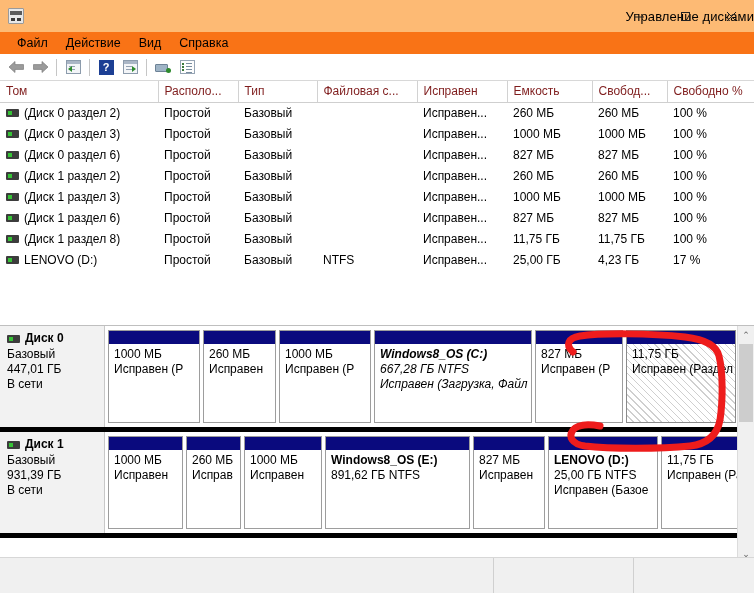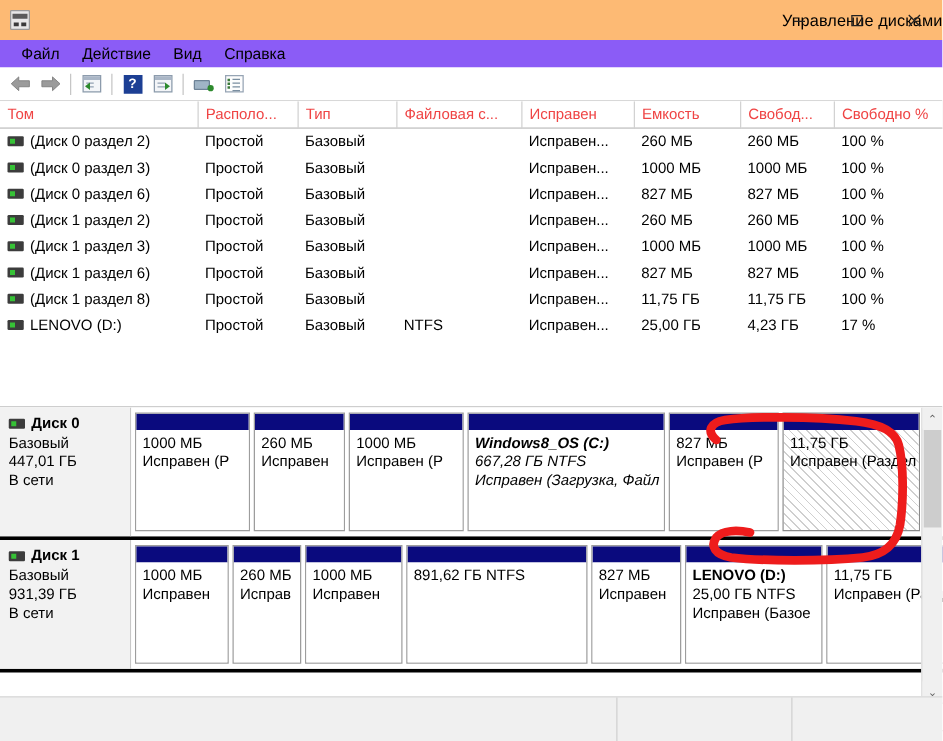--- a/index.html
+++ b/index.html
@@ -66,21 +66,21 @@
     cursor: default;
   }
   .win-btn svg { display: block; }
 
   
   .menubar {
     height: 22px;
     display: flex;
     align-items: center;
     padding-left: 8px;
-    background: #8b5cf6;
+    background: #f97316;
   }
   .menu-item {
     padding: 2px 9px;
     font-size: 12.5px;
     color: #000;
     cursor: default;
   }
 
   
   .toolbar {
@@ -199,21 +199,21 @@
     font-size: 12px;
   }
   table.vol th {
     height: 21px;
     background: #ffffff;
     border-right: 1px solid #d2d2d2;
     border-bottom: 1px solid #cfcfcf;
     font-weight: normal;
     text-align: left;
     padding: 0 0 0 6px;
-    color: #ef4444;
+    color: #7f1d1d;
     font-size: 12px;
     white-space: nowrap;
     overflow: hidden;
     box-sizing: border-box;
   }
   table.vol td {
     height: 21px;
     padding: 0 0 0 6px;
     white-space: nowrap;
     overflow: hidden;
@@ -248,21 +248,21 @@
     height: 237px;
     position: relative;
     background: #ffffff;
     overflow: hidden;
     box-sizing: border-box;
     border-bottom: 1px solid #bfbfbf;
   }
   .diskrow {
     display: flex;
     height: 106px;
-    border-bottom: 3px solid #000000;
+    border-bottom: 5px solid #000000;
     box-sizing: border-box;
     background: #ffffff;
   }
   .diskinfo {
     width: 105px;
     flex: none;
     border-right: 1px solid #c8c8c8;
     background: #f2f2f2;
     padding: 5px 0 0 7px;
     box-sizing: border-box;
@@ -700,20 +700,21 @@
           <div class="part" style="width: 78px; flex: 0 0 78px;">
             <div class="cap"></div>
             <div class="pbody">
               <div>1000 МБ</div>
               <div>Исправен</div>
             </div>
           </div>
           <div class="part" style="width: 145px; flex: 0 0 145px;">
             <div class="cap"></div>
             <div class="pbody">
+              <div class="pname">Windows8_OS  (E:)</div>
               <div>891,62 ГБ NTFS</div>
             </div>
           </div>
           <div class="part" style="width: 72px; flex: 0 0 72px;">
             <div class="cap"></div>
             <div class="pbody">
               <div>827 МБ</div>
               <div>Исправен</div>
             </div>
           </div>

